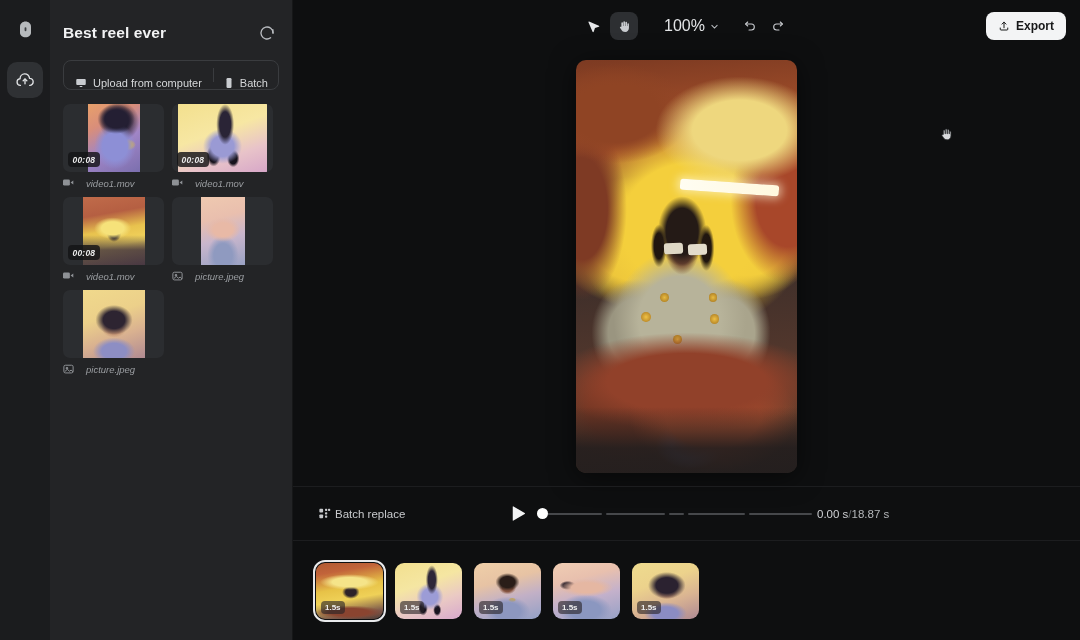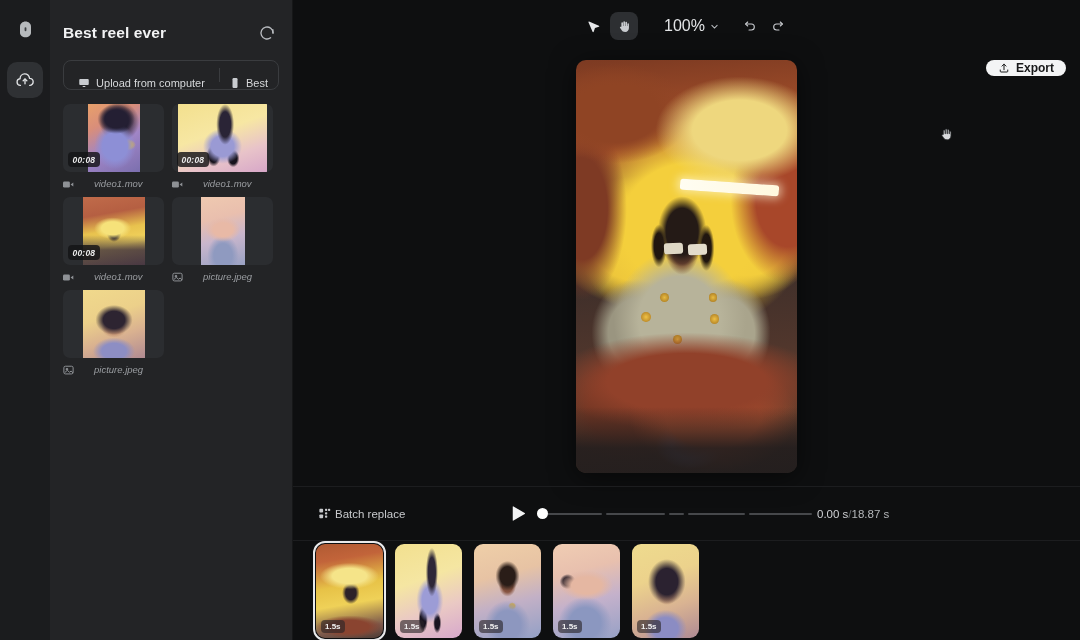--- a/index.html
+++ b/index.html
@@ -74,21 +74,21 @@
     display: flex; align-items: center; justify-content: center;
   }
   .media-inner { height: 68px; position: relative; overflow: hidden; }
   .dur-badge {
     position: absolute; left: 5px; bottom: 5px;
     background: rgba(20,20,22,.82); color: #ececec;
     font-size: 8.5px; font-weight: 700; letter-spacing: .2px;
     padding: 2.5px 4.5px; border-radius: 4px;
   }
   .media-label {
-    display: flex; align-items: flex-end; gap: 20px;
+    display: flex; align-items: flex-start; gap: 12px;
     margin-top: 6px; font-size: 9.5px; color: #9a9da1;
     white-space: nowrap; overflow: hidden;
   }
 
   
   .canvas {
     flex: 1 1 auto; position: relative; background: #0e0f10;
     display: flex; flex-direction: column;
   }
   .toolbar {
@@ -100,24 +100,24 @@
     display: flex; align-items: center; justify-content: center; cursor: pointer;
   }
   .tool.active { background: #2d2f32; }
   .zoom-sel {
     display: flex; align-items: center; gap: 5px;
     font-size: 16px; color: #e2e4e6; margin: 0 14px; cursor: pointer;
   }
   .tool-sep { width: 8px; }
   .export-btn {
     position: absolute; right: 14px; top: 12px;
-    height: 16px; padding: 0 12px;
+    height: 28px; padding: 0 12px;
     background: #f3f4f5; color: #171819;
     border-radius: 8px; font-size: 12px; font-weight: 700;
-    display: flex; align-items: center; gap: 6px; cursor: pointer; margin-top: 48px;
+    display: flex; align-items: center; gap: 6px; cursor: pointer;
   }
 
   .stage {
     flex: 1 1 auto; position: relative;
     display: flex; align-items: flex-start; justify-content: center;
     padding-top: 8px;
   }
   .preview {
     width: 221px; height: 413px; border-radius: 10px;
     position: relative; overflow: hidden;
@@ -166,21 +166,21 @@
   .time .sep { color: #6e7174; }
   .time .total { color: #b5b8bb; }
 
   
   .strip {
     height: 100px; border-top: 1px solid #1c1d1f;
     display: flex; align-items: center; justify-content: flex-start;
     gap: 12px; padding-left: 23px;
   }
   .clip {
-    width: 67px; height: 94px; border-radius: 9px;
+    width: 67px; height: 56px; border-radius: 9px;
     position: relative; overflow: hidden; cursor: pointer;
     flex: 0 0 67px;
   }
   .clip.selected { outline: 2px solid #e9eaec; outline-offset: 1px; }
   .clip-dur {
     position: absolute; left: 5px; bottom: 5px;
     background: rgba(40,36,38,.62); color: #f0f0f0;
     font-size: 8px; font-weight: 700; padding: 2px 4px; border-radius: 4px;
   }
 
@@ -225,21 +225,21 @@
           <rect x="2.5" y="4" width="19" height="12" rx="2"></rect>
           <rect x="9" y="18" width="6" height="1.8" rx=".9"></rect>
         </svg>
         <span>Upload from computer</span>
       </div>
       <div class="seg-divider"></div>
       <div class="upload-seg">
         <svg width="10" height="12" viewBox="0 0 16 24" fill="#c9ccd0">
           <rect x="3" y="2" width="10" height="20" rx="2.4"></rect>
         </svg>
-        <span>Best</span>
+        <span>Batch</span>
       </div>
     </div>
 
     <div class="media-grid">
 
       <div class="media-item">
         <div class="media-thumb">
           <div class="media-inner" style="width:52px">
             <div class="ph" style="background:
               radial-gradient(circle at 60% 26%, #1d1a2e 0 14%, rgba(29,26,46,0) 34%),

